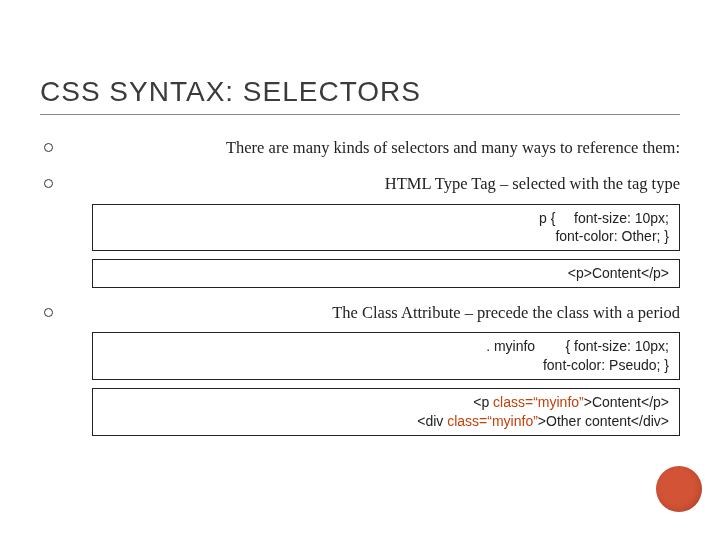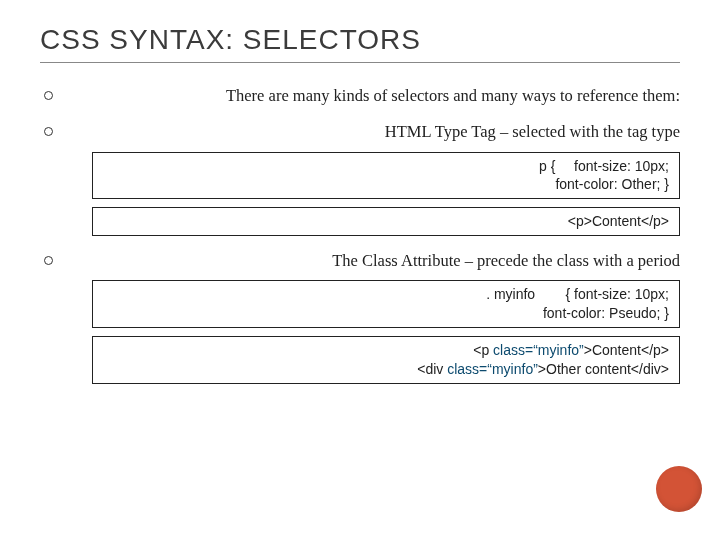--- a/index.html
+++ b/index.html
@@ -10,21 +10,21 @@
     background: #fff;
     font-family: Georgia, 'Times New Roman', serif;
     color: #222;
     overflow: hidden;
   }
   .slide {
     position: relative;
     width: 720px;
     height: 540px;
     box-sizing: border-box;
-    padding: 24px 40px 0 40px;
+    padding: 76px 40px 0 40px;
   }
   .title {
     font-family: Arial, Helvetica, sans-serif;
     font-size: 28px;
     letter-spacing: 1px;
     color: #3b3b3b;
     font-weight: 400;
     padding-bottom: 6px;
     border-bottom: 1px solid #888;
     margin: 0 0 22px 0;
@@ -78,21 +78,21 @@
     border: 1px solid #222;
     margin: 8px 0 8px 26px;
     padding: 4px 10px;
     font-size: 14px;
     font-family: Arial, Helvetica, sans-serif;
     line-height: 1.35;
     white-space: pre;
   }
   .codebox .sel { display:inline-block; min-width:70px; vertical-align:top;}
   .codebox .rules { display:inline-block; vertical-align:top;}
-  .green { color: #0c4a6e; margin-top: 19px; }
+  .green { color: #c2410c; margin-top: 19px; }
   .decor {
     position: absolute;
     right: 18px;
     bottom: 28px;
     width: 46px;
     height: 46px;
     border-radius: 50%;
     background: #d35336;
     box-shadow: inset -2px -2px 6px rgba(0,0,0,0.15);
   }

